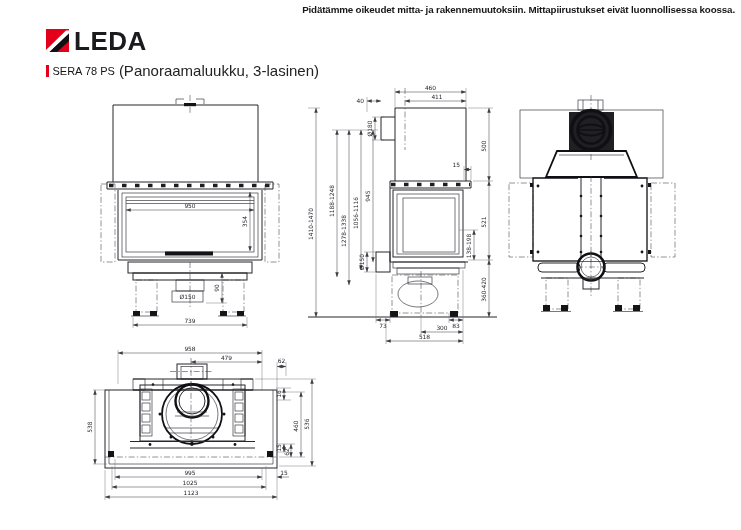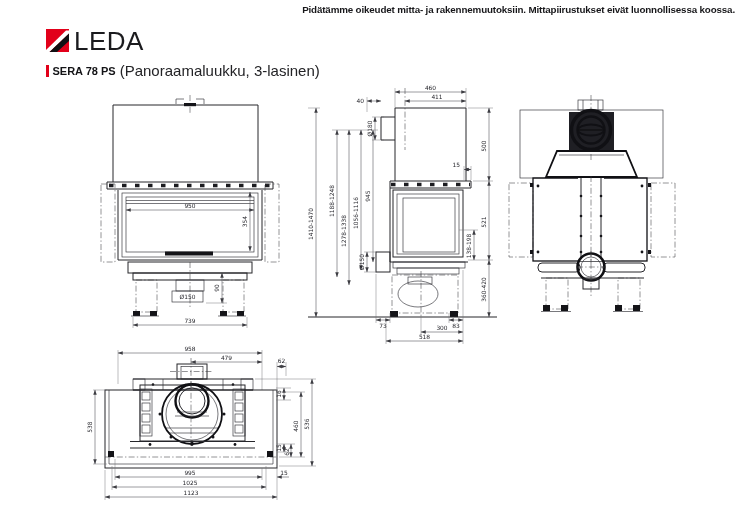--- a/index.html
+++ b/index.html
@@ -2,24 +2,24 @@
 <html><head>
 <meta charset="utf-8">
 <style>
   html,body{margin:0;padding:0;background:#fff;}
   .page{position:relative;width:741px;height:530px;background:#ffffff;overflow:hidden;
         font-family:"Liberation Sans", sans-serif;}
   .disclaimer{position:absolute;top:4px;right:6px;font-size:9.8px;font-weight:700;
         color:#17171a;letter-spacing:-0.15px;white-space:nowrap;}
   .logo-row{position:absolute;left:46px;top:29px;display:flex;align-items:flex-end;gap:5px;}
   .logo-mark{width:23px;height:23px;display:block;}
-  .brand{font-size:26px;font-weight:400;color:#1b1b1e;letter-spacing:0.5px;line-height:0.85;}
+  .brand{font-size:26px;font-weight:700;color:#1b1b1e;letter-spacing:0.5px;line-height:0.85;}
   .model-row{position:absolute;left:46px;top:62px;display:flex;align-items:center;gap:4px;}
   .red-bar{width:2.5px;height:12px;background:#e2001a;display:inline-block;}
-  .model{font-size:11px;font-weight:700;color:#141417;}
+  .model{font-size:11px;font-weight:400;color:#141417;}
   .model-note{font-size:15px;font-weight:400;color:#232326;}
   svg.drawing{position:absolute;left:0;top:0;}
   
   .o{stroke:#26262b;stroke-width:1;fill:none;}
   .o2{stroke:#303036;stroke-width:0.65;fill:none;}
   .thk{stroke:#101014;fill:none;}
   .cl{stroke:#3a3a40;stroke-width:0.55;fill:none;stroke-dasharray:6 2.2 1.4 2.2;}
   .dim{stroke:#4b4b52;stroke-width:0.55;fill:none;}
   .ext{stroke:#6b6b72;stroke-width:0.45;fill:none;}
   .hatch{stroke:#1c1c20;stroke-width:3.4;stroke-dasharray:4.5 8.5;fill:none;}

